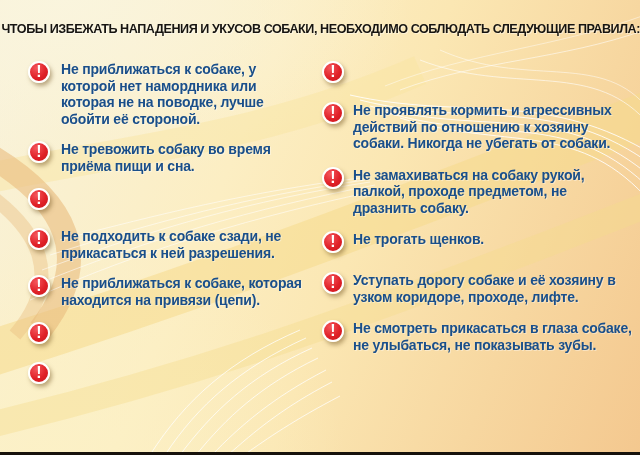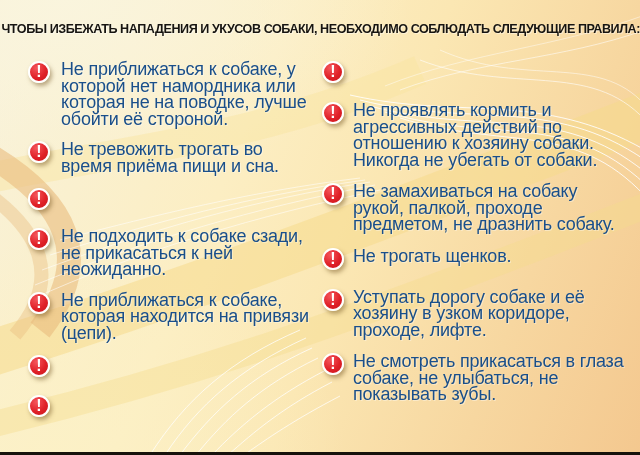--- a/index.html
+++ b/index.html
@@ -37,21 +37,21 @@
     border:2px solid #fff;
     background:radial-gradient(circle at 35% 28%, #f4555b 0%, #e02128 55%, #c8151c 100%);
     box-shadow:2px 3px 4px rgba(122,92,42,.5);
     color:#fff;
     display:flex;align-items:center;justify-content:center;
     font-weight:bold;font-size:16px;line-height:1;
     margin-top:0;
   }
   .rule-text{
     margin-left:11px;
-    font-size:18px;font-weight:normal;line-height:16.5px;
+    font-size:14px;font-weight:bold;line-height:16.5px;
     letter-spacing:-.2px;
     color:var(--text-blue);
     text-shadow:1px 1px 0 rgba(255,255,255,.38);
   }
   .col-right .rule-text{margin-left:9px;}
   .bottom-strip{position:absolute;left:0;bottom:0;width:640px;height:3px;background:#17120c;}
 </style>
 </head>
 <body>
 
@@ -101,28 +101,28 @@
 
 <div class="poster-title">ЧТОБЫ ИЗБЕЖАТЬ НАПАДЕНИЯ И УКУСОВ СОБАКИ, НЕОБХОДИМО СОБЛЮДАТЬ СЛЕДУЮЩИЕ ПРАВИЛА:</div>
 
 <div class="col col-left">
   <div class="rule">
     <span class="warn">!</span>
     <span class="rule-text">Не приближаться к собаке, у которой нет намордника или которая не на поводке, лучше обойти её стороной.</span>
   </div>
   <div class="rule">
     <span class="warn">!</span>
-    <span class="rule-text">Не тревожить трогать во время приёма пищи и сна.</span>
+    <span class="rule-text">Не тревожить собаку во время приёма пищи и сна.</span>
   </div>
   <div class="rule">
     <span class="warn">!</span>
   </div>
   <div class="rule">
     <span class="warn">!</span>
-    <span class="rule-text">Не подходить к собаке сзади, не прикасаться к ней неожиданно.</span>
+    <span class="rule-text">Не подходить к собаке сзади, не прикасаться к ней разрешения.</span>
   </div>
   <div class="rule">
     <span class="warn">!</span>
     <span class="rule-text">Не приближаться к собаке, которая находится на привязи (цепи).</span>
   </div>
   <div class="rule">
     <span class="warn">!</span>
   </div>
   <div class="rule">
     <span class="warn">!</span>

